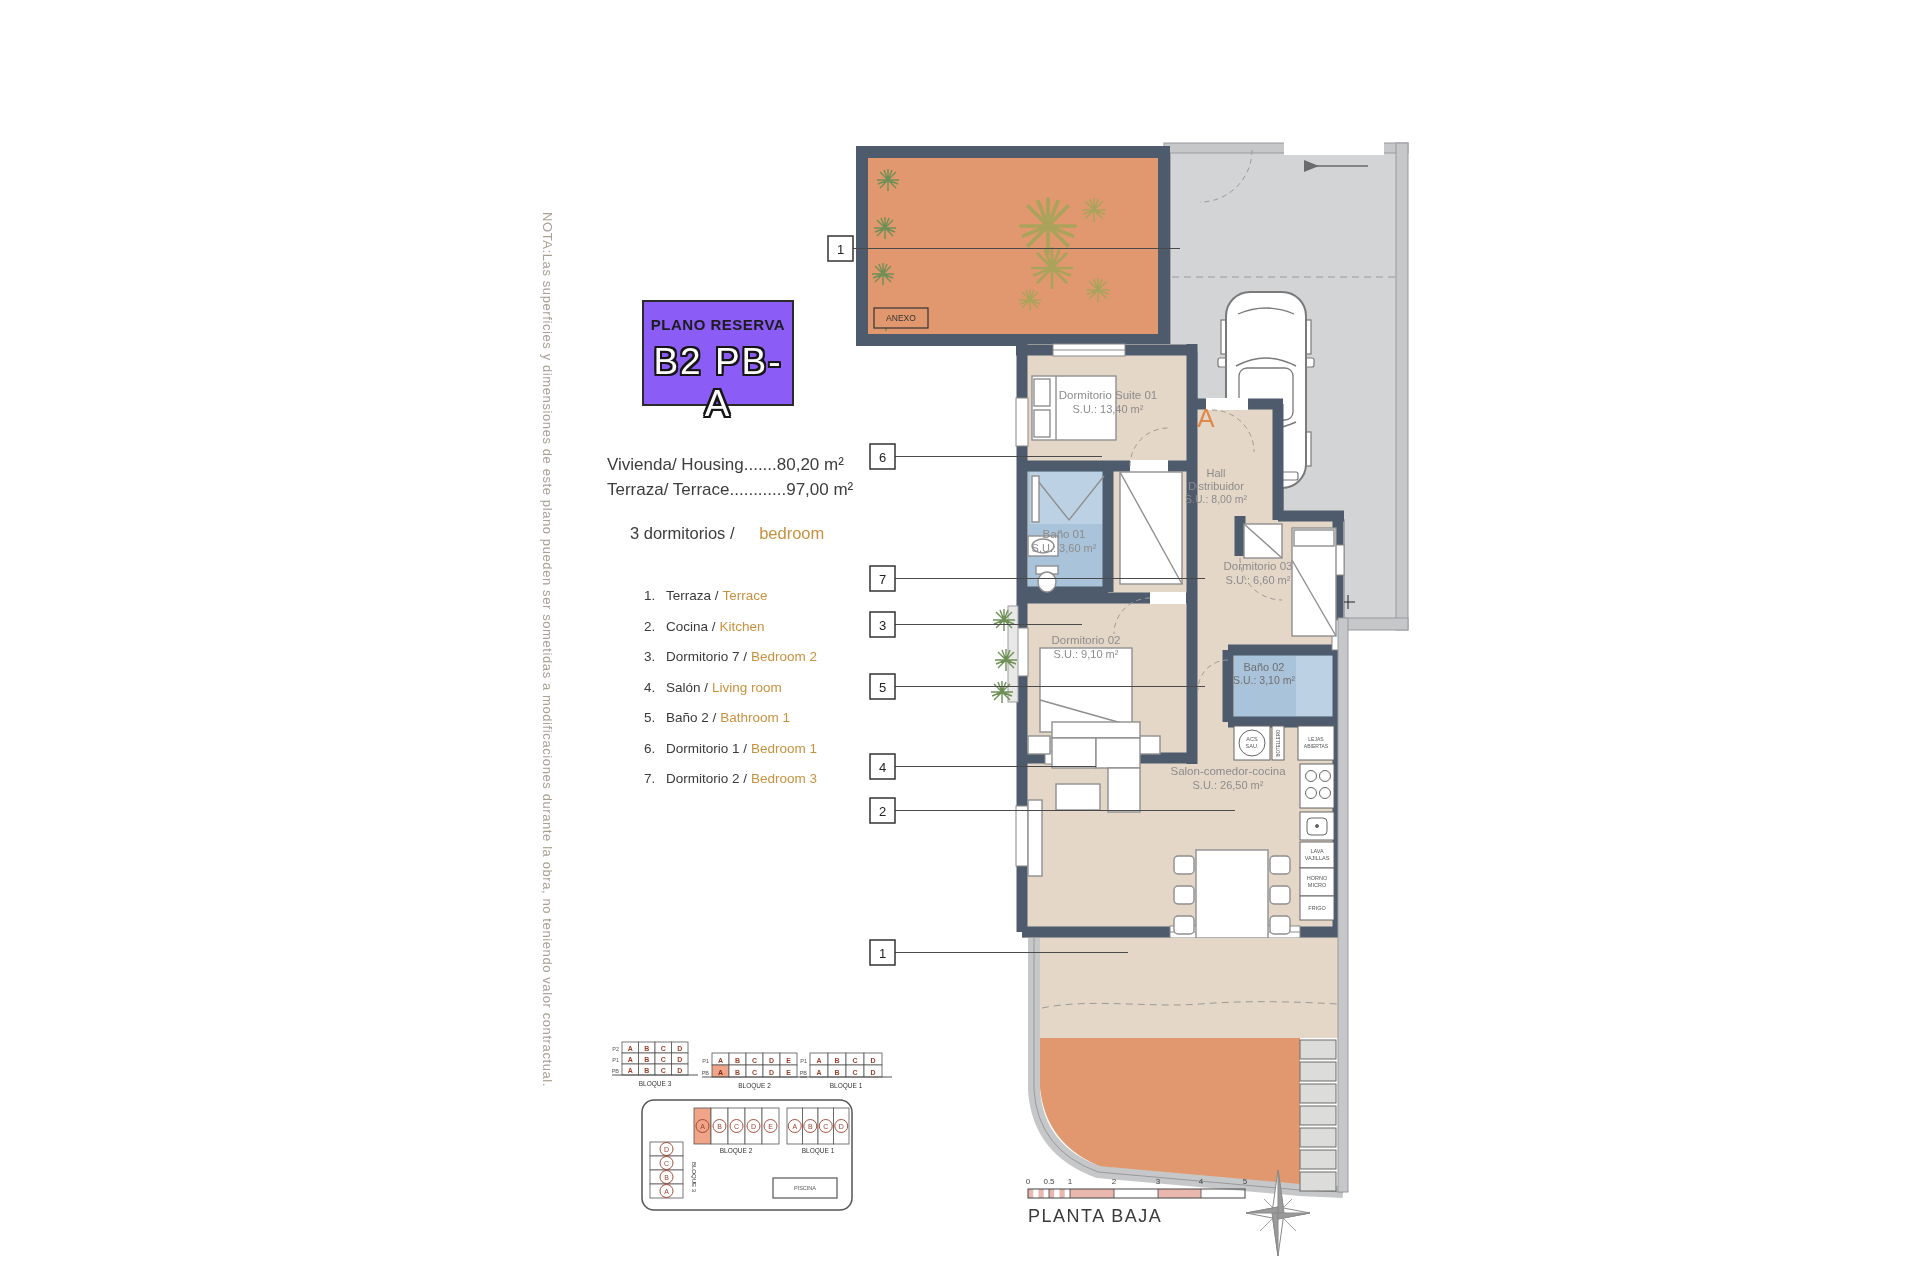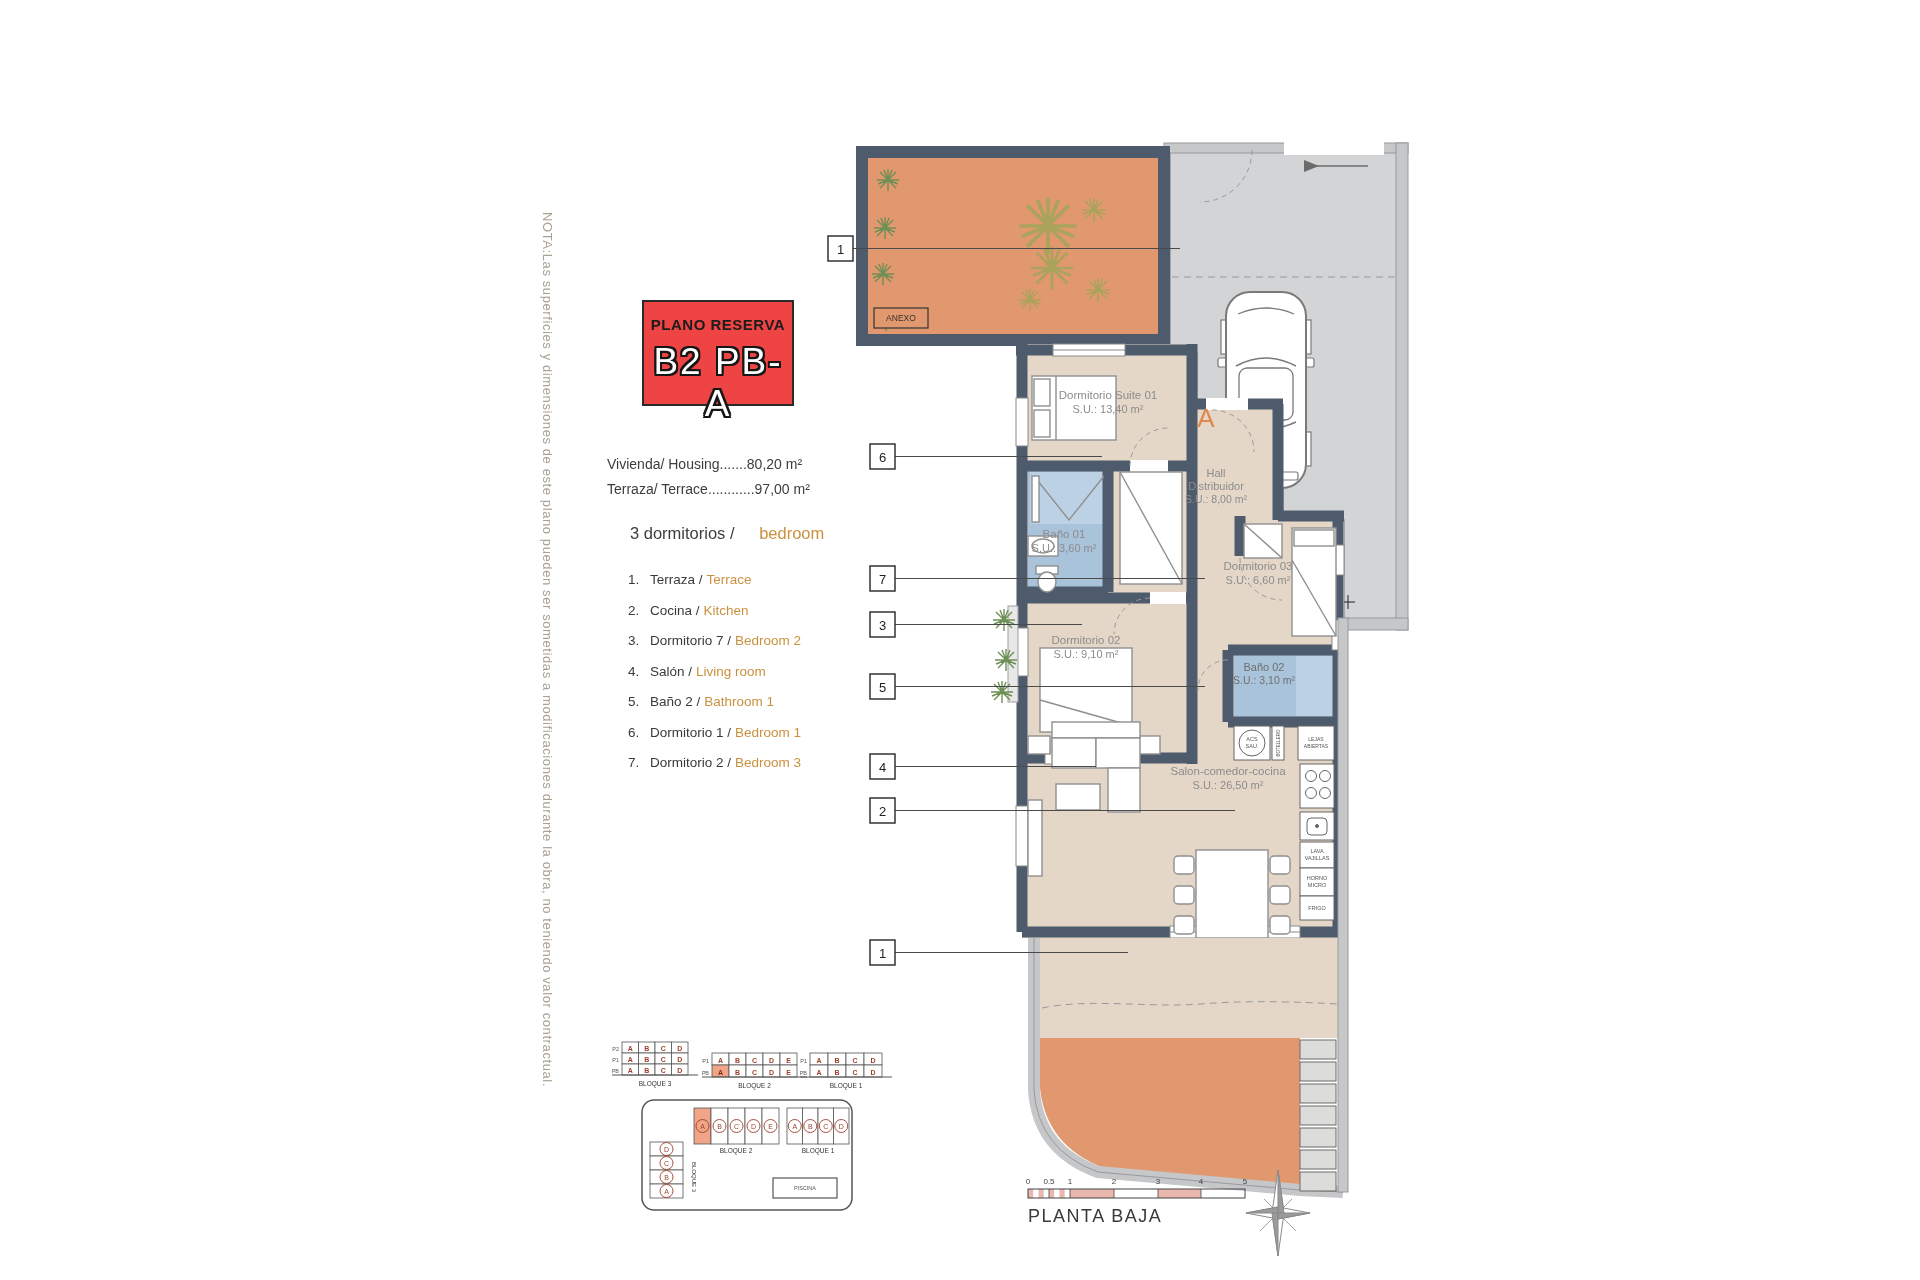--- a/index.html
+++ b/index.html
@@ -8,33 +8,33 @@
   .abs{position:absolute;}
   
   .note-vert{
     left:540px;top:212px;height:900px;
     writing-mode:vertical-rl;
     font-size:13px;letter-spacing:.6px;color:#a9a092;white-space:nowrap;
   }
   
   .title-box{
     left:642px;top:300px;width:152px;height:106px;
-    border:2px solid #2b2b2b;background:#ef4444;text-align:center;box-sizing:border-box;
+    border:2px solid #2b2b2b;background:#8b5cf6;text-align:center;box-sizing:border-box;
     padding-top:14px;
   }
   .title-kicker{font-size:15px;font-weight:bold;color:#1c1c1c;letter-spacing:.5px;}
   .title-code{
     margin-top:8px;font-size:37px;font-weight:normal;letter-spacing:2px;color:#fff;
     text-shadow:-2px -2px 0 #161616,2px -2px 0 #161616,-2px 2px 0 #161616,2px 2px 0 #161616,
                 -2px 0 0 #161616,2px 0 0 #161616,0 -2px 0 #161616,0 2px 0 #161616;
   }
-  .areas{left:607px;top:452px;font-size:14px;color:#3d3d3d;line-height:25px;white-space:nowrap;}
+  .areas{left:607px;top:452px;font-size:17px;color:#3d3d3d;line-height:25px;white-space:nowrap;}
   .bedrooms{left:630px;top:524px;font-size:16.5px;color:#3d3d3d;white-space:nowrap;}
   .bedrooms .en{color:#c9913f;margin-left:20px;}
-  .legend{left:628px;top:572px;list-style:none;margin:0;padding:0;}
+  .legend{left:628px;top:572px;list-style:none;margin:16px;padding:0;}
   .legend li{height:30.5px;font-size:13.5px;color:#3a3a3a;white-space:nowrap;}
   .legend .num{display:inline-block;width:22px;}
   .legend .en{color:#c9913f;margin-left:4px;}
   svg text{font-family:"Liberation Sans",sans-serif;}
 </style>
 </head>
 <body>
 
 <div class="page">
 

